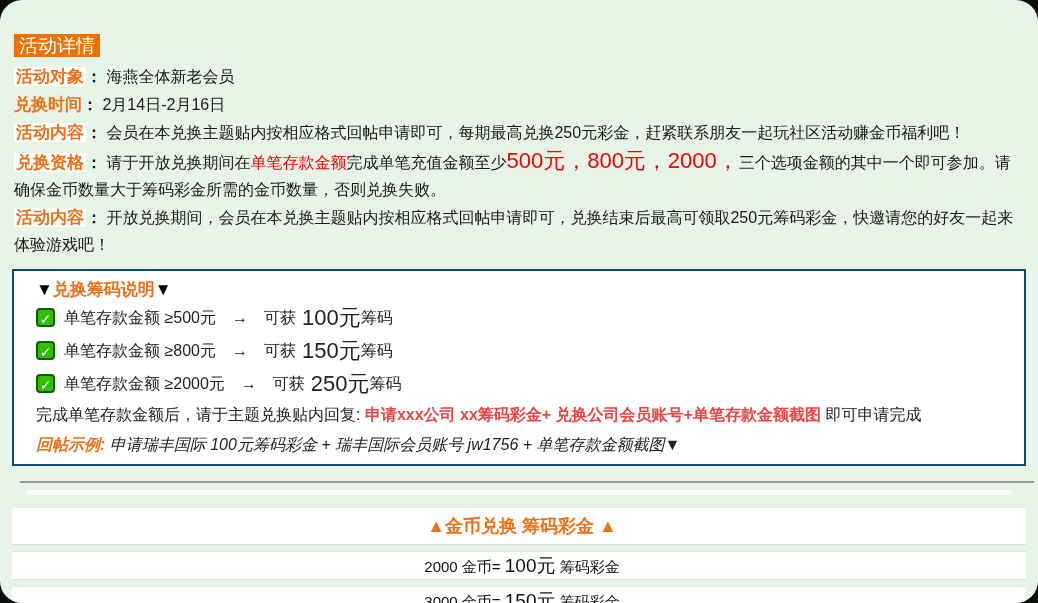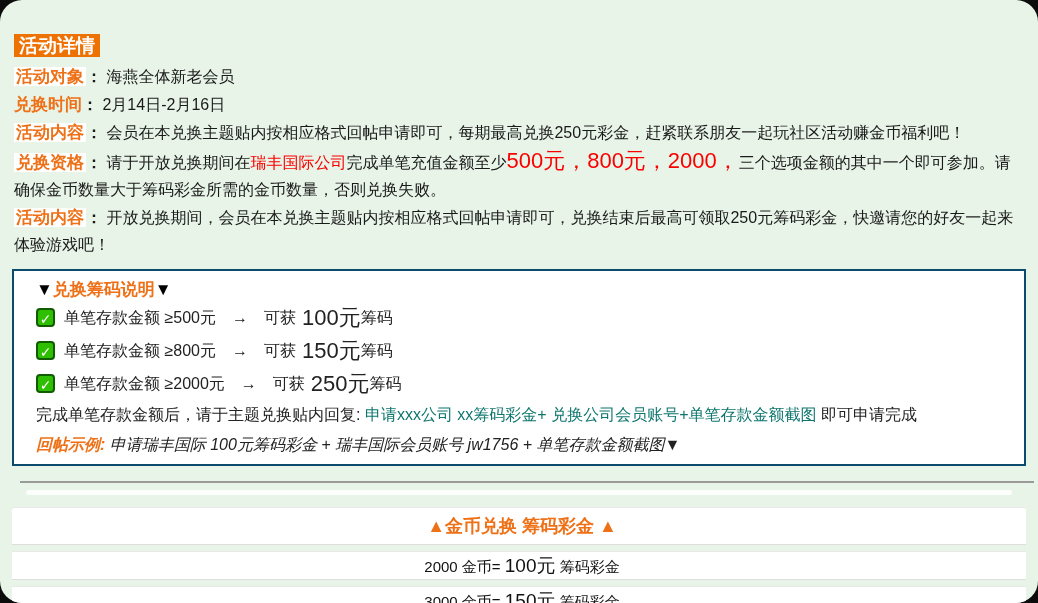--- a/index.html
+++ b/index.html
@@ -6,21 +6,21 @@
   .page {
     position:relative; width:1038px; height:603px;
     background:#e8f4e8; border-radius:22px; overflow:hidden;
     font-family:"Liberation Sans","DejaVu Sans",sans-serif;
     color:#1a1a1a;
   }
   .content { padding:34px 14px 0 14px; }
 
   .page-title {
     display:inline-block; background:#ee7203; color:#fff;
-    font-size:19px; font-weight:bold; line-height:23px;
+    font-size:19px; font-weight:normal; line-height:23px;
     padding:0 5px; margin-bottom:5px;
   }
 
   .info-line { font-size:16px; line-height:27px; margin:1px 0; }
   .info-label { font-size:17px; font-weight:bold; color:#ee7118; }
   .label-hl { background:#ffffff; padding:0 2px; }
   .colon { font-weight:bold; color:#1a1a1a; }
   .red-co { color:#fa0000; }
   .red-big { color:#fa0000; font-size:22px; }
 
@@ -36,21 +36,21 @@
   .checkbox {
     display:inline-block; width:19px; height:19px; margin-right:9px;
     background:#2dbf00; border:2px solid #115c00; border-radius:4px;
     color:#fff; font-size:14px; font-weight:bold; line-height:19px; text-align:center;
     box-sizing:border-box; flex:0 0 auto;
   }
   .rule-arrow { margin:0 16px; }
   .rule-gain { margin-right:6px; }
   .rule-amount { font-size:22px; }
   .reply-line { font-size:16px; color:#222; line-height:26px; margin-top:2px; }
-  .reply-format { color:#0f766e; }
+  .reply-format { color:#ef4444;font-weight:bold; }
   .example-line { font-size:16px; color:#222; line-height:27px; margin-top:3px;font-style:italic; }
   .example-label { color:#ee7118; font-weight:bold; }
 
   .divider { height:2px; background:#9a9a9a; margin:15px 4px 0 20px; }
   .white-band { height:5px; background:#fcfefc; border-radius:4px; margin:7px 26px 0 26px; }
 
   .gold-table { margin:12px 12px 0 12px; }
   .t-row {
     background:#fff; text-align:center;
     border-top:1px solid #e9e9e9; border-bottom:1px solid #dedede;
@@ -82,21 +82,21 @@
       <span>2月14日-2月16日</span>
     </div>
 
     <div class="info-line">
       <span class="info-label label-hl">活动内容</span><span class="colon">：</span>
       <span>会员在本兑换主题贴内按相应格式回帖申请即可，每期最高兑换250元彩金，赶紧联系朋友一起玩社区活动赚金币福利吧！</span>
     </div>
 
     <div class="info-line">
       <span class="info-label label-hl">兑换资格</span><span class="colon">：</span>
-      <span>请于开放兑换期间在</span><span class="red-co">瑞丰国际公司</span><span>完成单笔充值金额至少</span><span class="red-big">500元，800元，2000，</span><span>三个选项金额的其中一个即可参加。请确保金币数量大于筹码彩金所需的金币数量，否则兑换失败。</span>
+      <span>请于开放兑换期间在</span><span class="red-co">单笔存款金额</span><span>完成单笔充值金额至少</span><span class="red-big">500元，800元，2000，</span><span>三个选项金额的其中一个即可参加。请确保金币数量大于筹码彩金所需的金币数量，否则兑换失败。</span>
     </div>
 
     <div class="info-line">
       <span class="info-label label-hl">活动内容</span><span class="colon">：</span>
       <span>开放兑换期间，会员在本兑换主题贴内按相应格式回帖申请即可，兑换结束后最高可领取250元筹码彩金，快邀请您的好友一起来体验游戏吧！</span>
     </div>
 
   </div>
 
   <div class="exchange-box">

